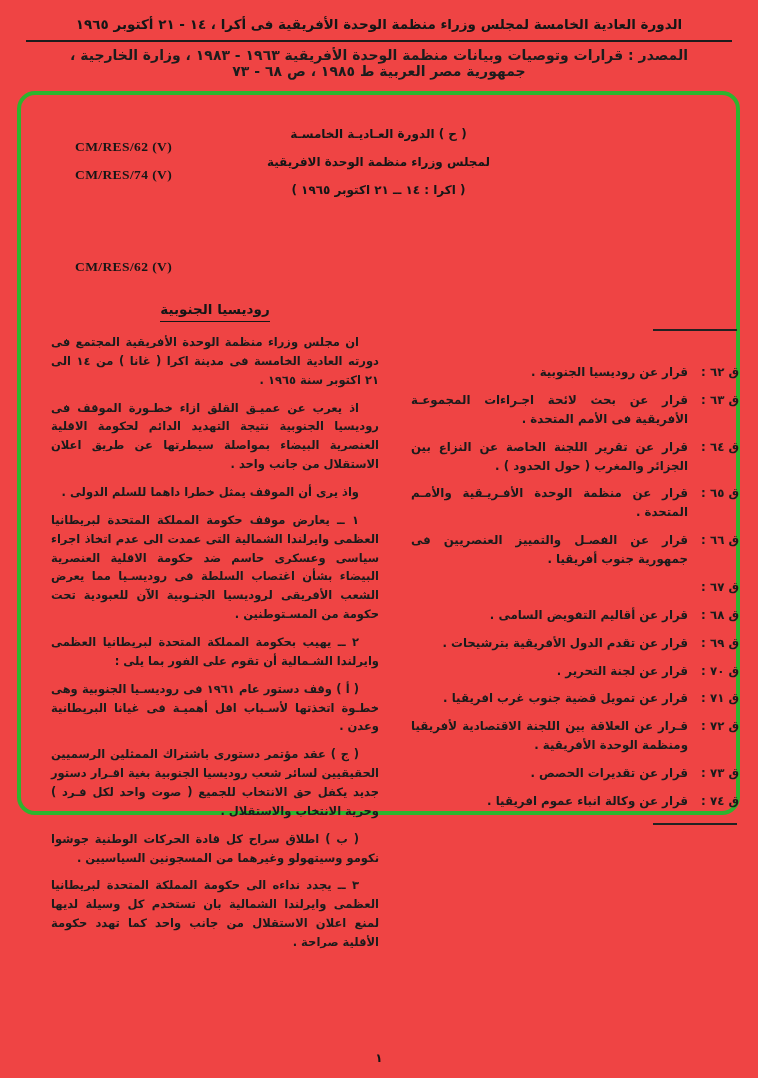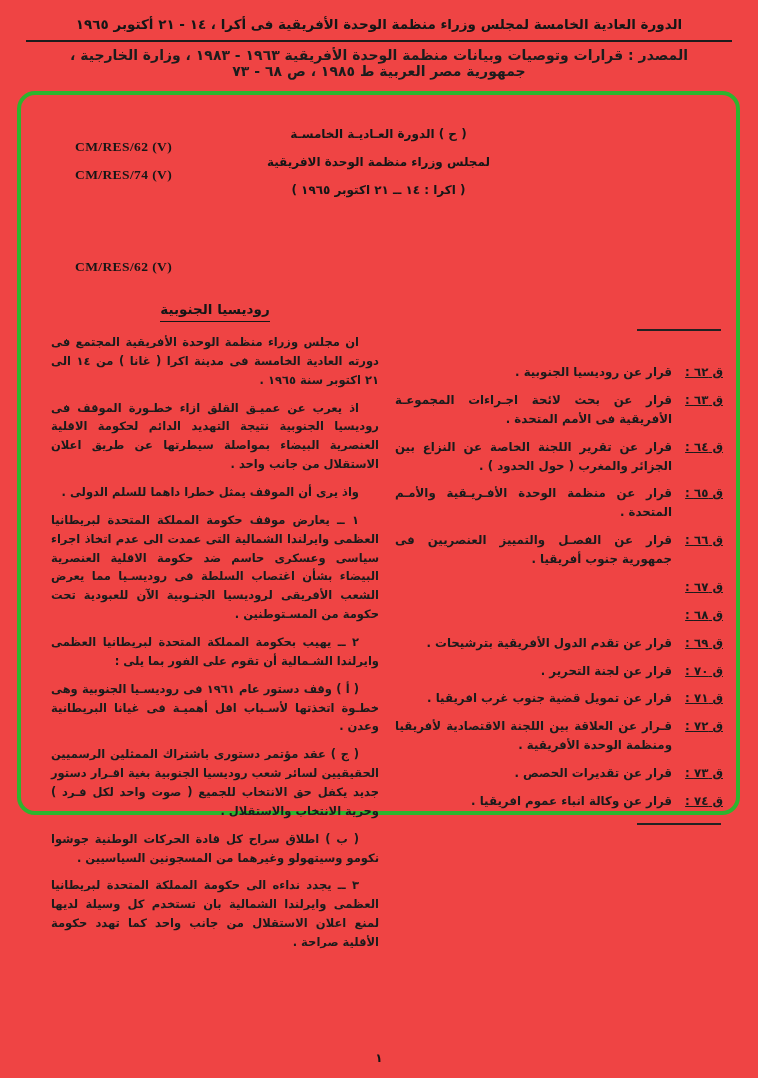--- a/index.html
+++ b/index.html
@@ -75,21 +75,21 @@
     font-size: 12px;
     font-weight: bold;
   }
   .session-heading .line { margin-bottom: 14px; }
 
   .ref-single { margin: 14px 0 0 28px; }
 
   
   .columns {
     display: flex;
-    gap: 16px;
+    gap: 32px;
     margin-top: 22px;
     padding: 0 4px;
   }
   .col-left  { width: 328px; flex: none; }
   .col-right { width: 328px; flex: none; padding-top: 32px; }
 
   
   .res-title {
     direction: rtl;
     text-align: center;
@@ -124,21 +124,21 @@
   .index-item {
     display: flex;
     direction: rtl;
     gap: 7px;
     font-size: 11.8px;
     font-weight: bold;
     line-height: 1.6;
     margin-bottom: 9px;
     color: #1b1b1b;
   }
-  .index-label { flex: none; min-width: 44px; white-space: nowrap; text-decoration: underline; }
+  .index-label { flex: none; min-width: 44px; white-space: nowrap; }
   .index-text  { flex: 1; text-align: justify; }
 
   
   .page-number {
     position: absolute;
     left: 0; right: 0;
     bottom: 13px;
     text-align: center;
     font-size: 12px;
     font-weight: bold;
@@ -228,20 +228,21 @@
                 <span class="index-label">ق ٦٦ :</span>
                 <span class="index-text">قرار عن الفصـل والتمييز العنصريين فى جمهورية جنوب أفريقيا .</span>
               </div>
 
               <div class="index-item">
                 <span class="index-label">ق ٦٧ :</span>
               </div>
 
               <div class="index-item">
                 <span class="index-label">ق ٦٨ :</span>
+                <span class="index-text">قرار عن أقاليم التفويض السامى .</span>
               </div>
 
               <div class="index-item">
                 <span class="index-label">ق ٦٩ :</span>
                 <span class="index-text">قرار عن تقدم الدول الأفريقية بترشيحات .</span>
               </div>
 
               <div class="index-item">
                 <span class="index-label">ق ٧٠ :</span>
                 <span class="index-text">قرار عن لجنة التحرير .</span>

